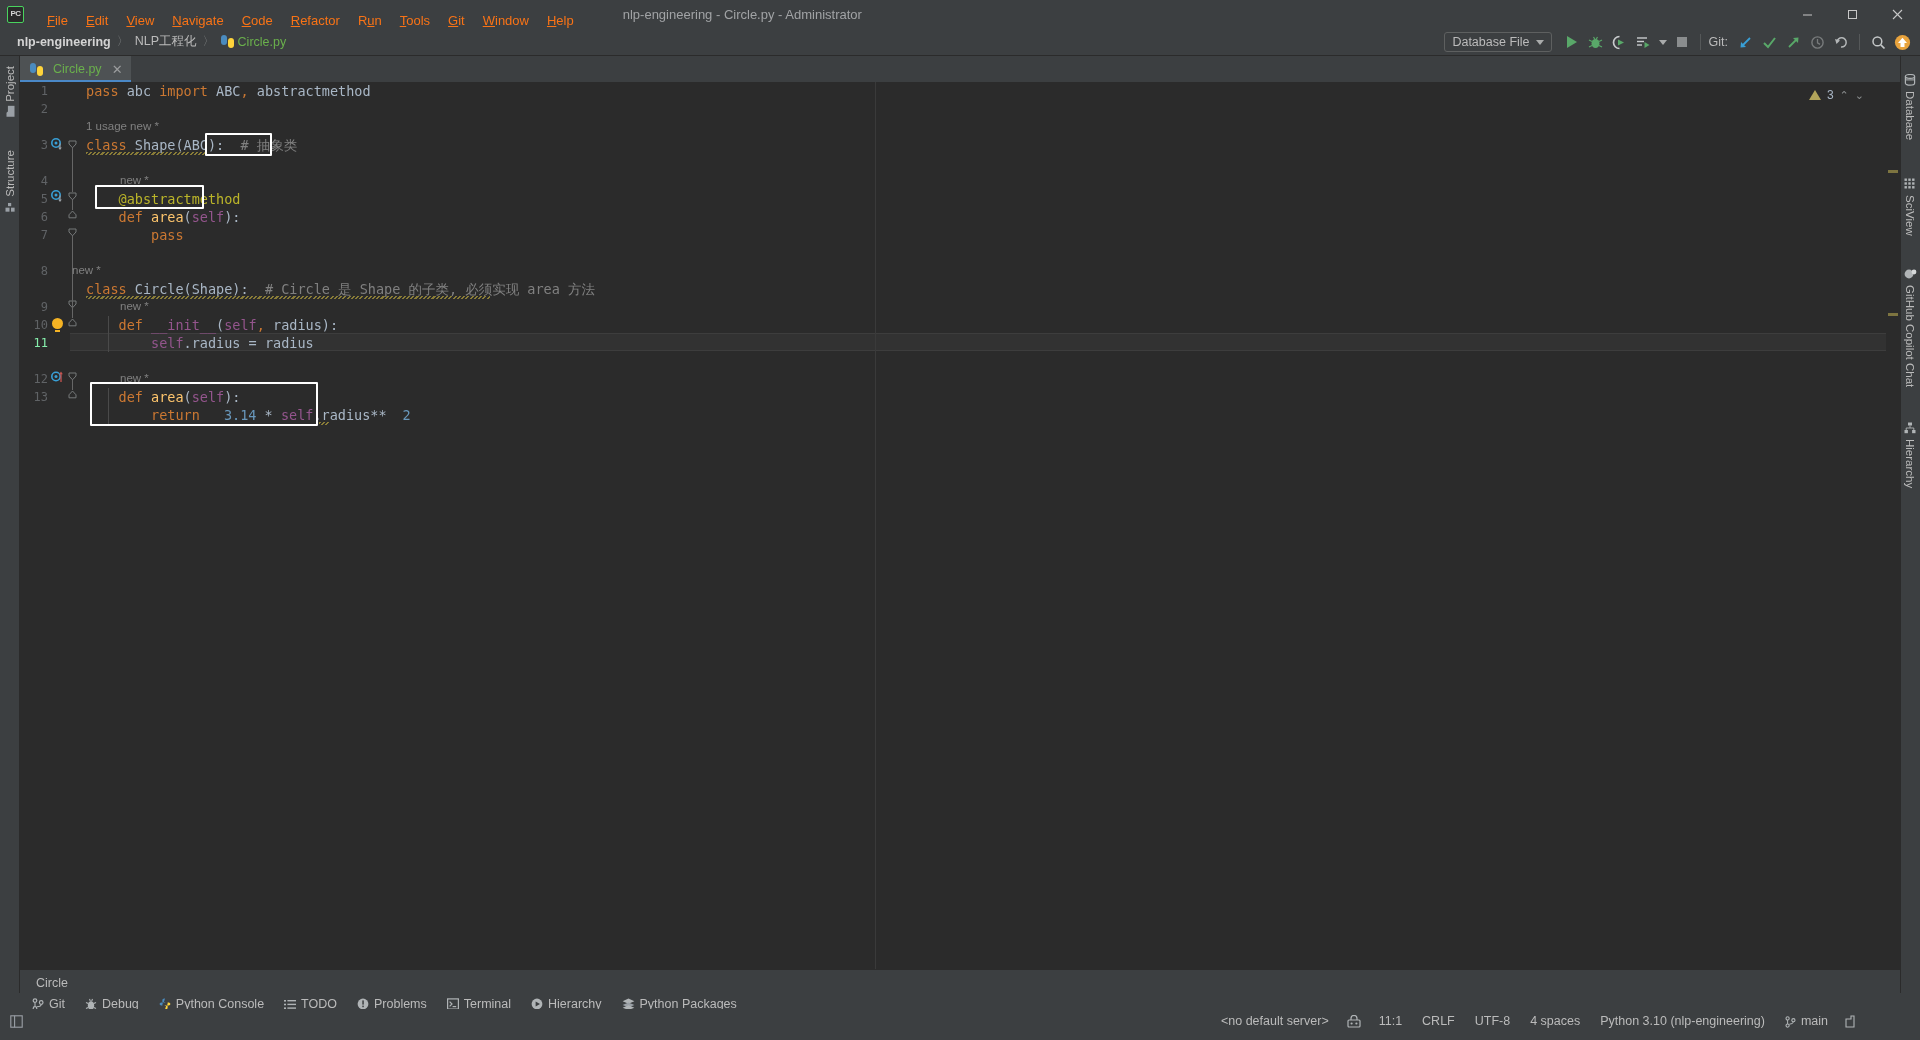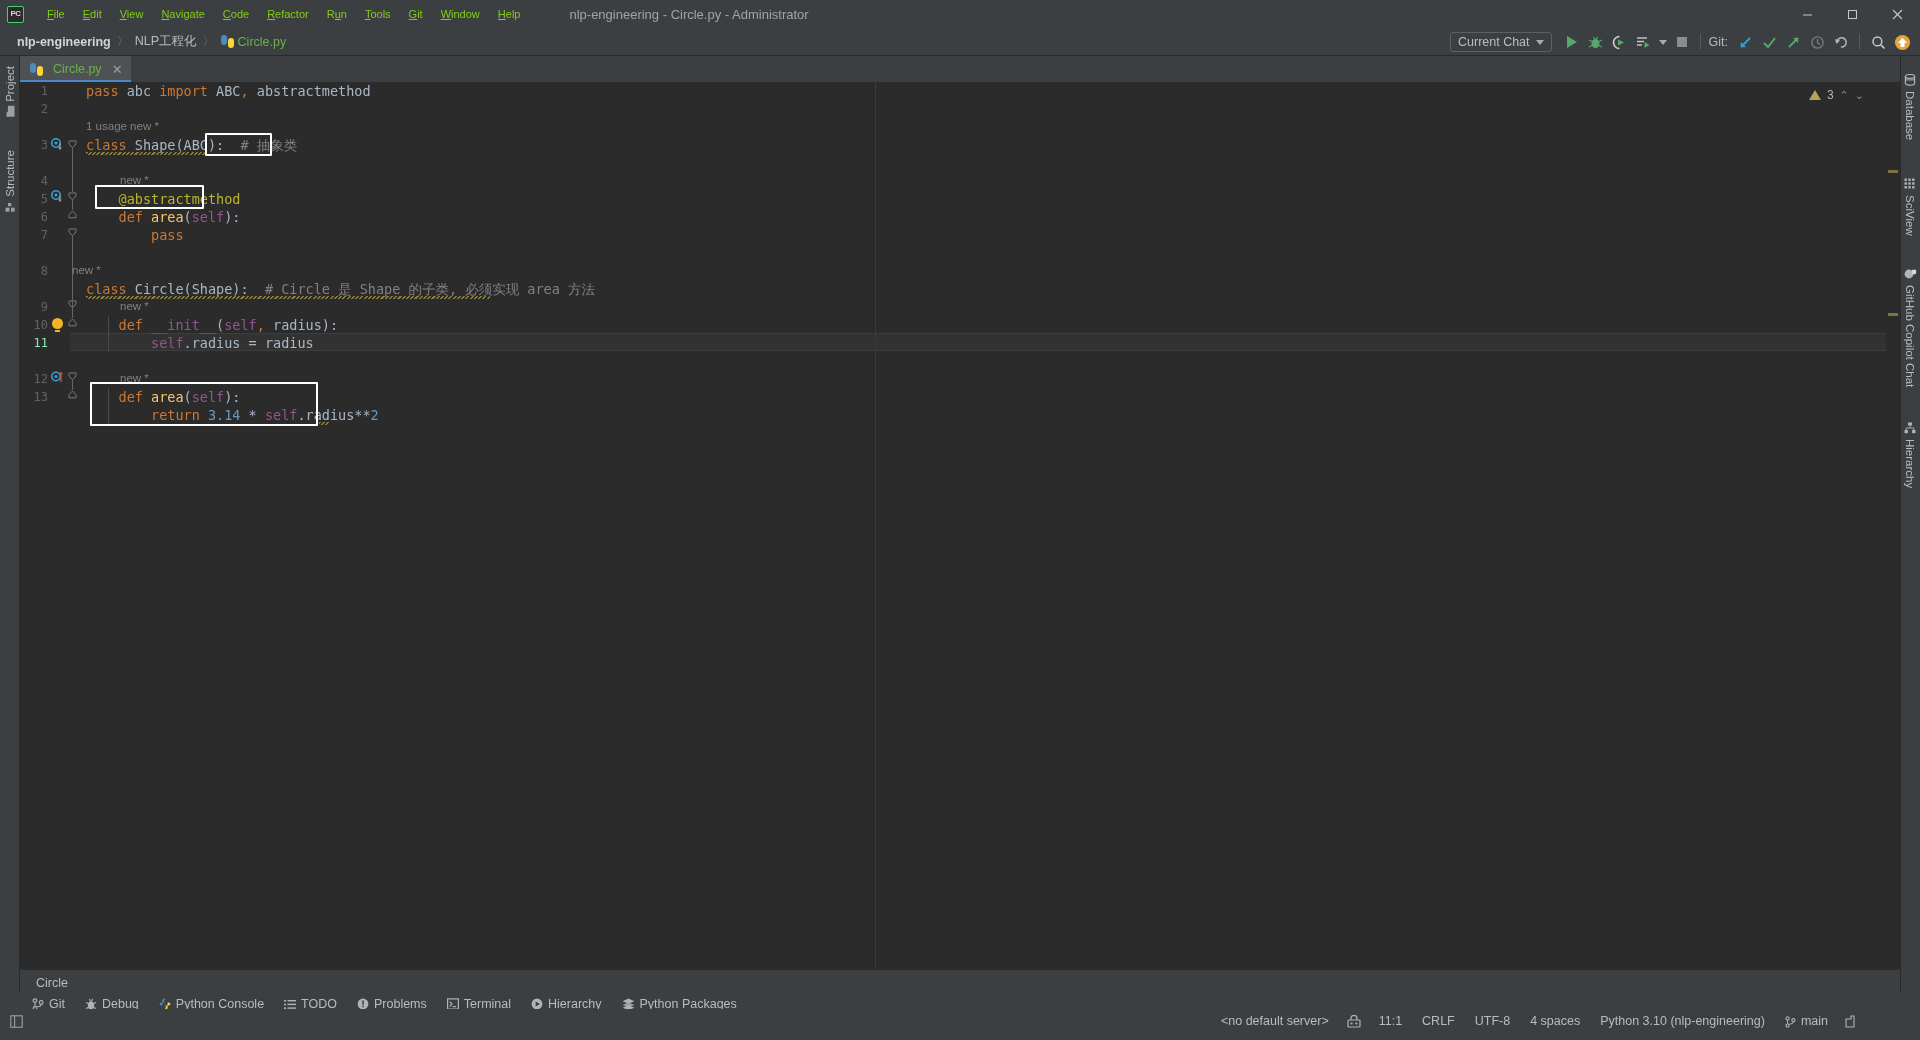--- a/index.html
+++ b/index.html
@@ -19,22 +19,22 @@
   }
   .pc-logo {
     width: 17px; height: 17px; margin-left: 7px; margin-right: 14px;
     border: 1.5px solid #49d35e; border-radius: 2px;
     background: #2b2b2b; color: #d6d6d6;
     font-size: 8px; font-weight: bold; line-height: 14px; text-align: center;
     letter-spacing: -0.5px;
   }
   .menu { display: flex; align-items: center; height: 28px; }
   .menu-item {
-    padding: 0 9px; height: 28px; line-height: 28px;
-    font-size: 11px; color: #84cc16; cursor: default; white-space: nowrap;
+    padding: 7px 9px; height: 28px; line-height: 28px;
+    font-size: 13px; color: #f97316; cursor: default; white-space: nowrap;
   }
   .menu-item u { text-decoration: underline; }
   .win-title {
     margin-left: 40px; font-size: 13px; color: #a1a3a5; white-space: nowrap;
   }
   .win-controls {
     position: absolute; right: 0; top: 0; height: 28px; display: flex;
   }
   .wc { width: 45px; height: 28px; display: flex; align-items: center; justify-content: center;
         color: #c8c8c8; font-size: 13px; }
@@ -160,21 +160,21 @@
   }
   .caret-line {
     position: absolute; left: 0; right: 0; height: 18.3px; background: #323232;
   }
   .caret-line-border { border-top: 1px solid #3d3d3d; border-bottom: 1px solid #3d3d3d; }
 
   
   .kw   { color: #cc7832; }
   .fn   { color: #ffc66d; }
   .slf  { color: #94558d; }
-  .num  { color: #6897bb; }
+  .num  { color: #6897bb; margin-left: 16px; }
   .com  { color: #808080; }
   .dec  { color: #bbb529; }
   .plain{ color: #a9b7c6; }
   .ident{ color: #a9b7c6; }
   .squiggle {
     position: absolute; height: 3px;
     background-image: repeating-linear-gradient(135deg, #9a8b3a 0 1.5px, transparent 1.5px 3px);
     opacity: .85;
   }
 
@@ -293,21 +293,21 @@
       <span class="crumb-sep">〉</span>
       <span class="crumb">NLP工程化</span>
       <span class="crumb-sep">〉</span>
       <span class="crumb green">
         <span class="py-icon"></span><span>Circle.py</span>
       </span>
     </div>
 
     <div class="run-toolbar">
       <div class="runcfg">
-        <span>Current Chat</span>
+        <span>Database File</span>
         <span class="caret-dn"></span>
       </div>
 
       <div class="tbtn">
         <svg width="13" height="14" viewBox="0 0 13 14">
             <polygon points="2,1 12,7 2,13" fill="#59a869"></polygon>
           </svg>
       </div>
       <div class="tbtn">
         <svg width="15" height="15" viewBox="0 0 15 15">

